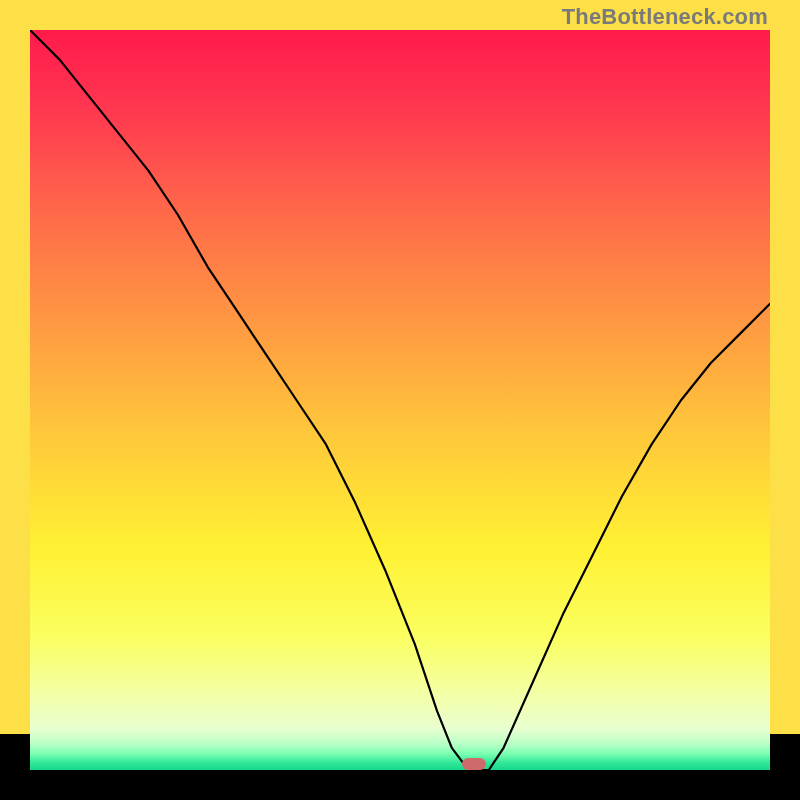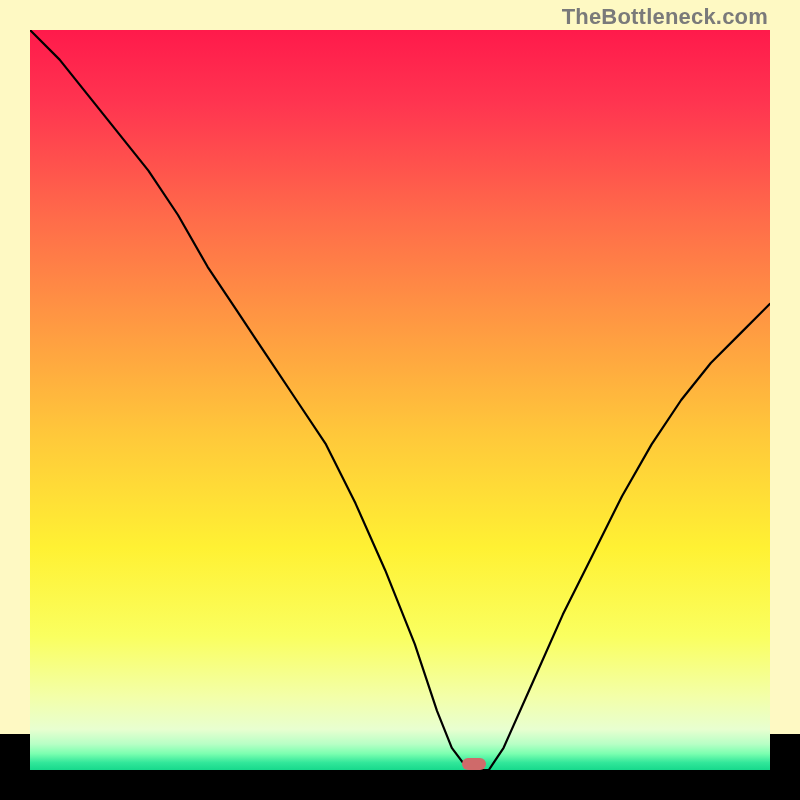--- a/index.html
+++ b/index.html
@@ -7,21 +7,21 @@
     padding: 0;
     width: 800px;
     height: 800px;
     overflow: hidden;
     background: #000;
   }
   .frame {
     position: relative;
     width: 800px;
     height: 734px;
-    background: #fef9c3;
+    background: #fde047;
   }
   .plot-area {
     position: absolute;
     left: 30px;
     top: 30px;
     width: 740px;
     height: 740px;
     overflow: hidden;
   }
   .gradient-bg {

